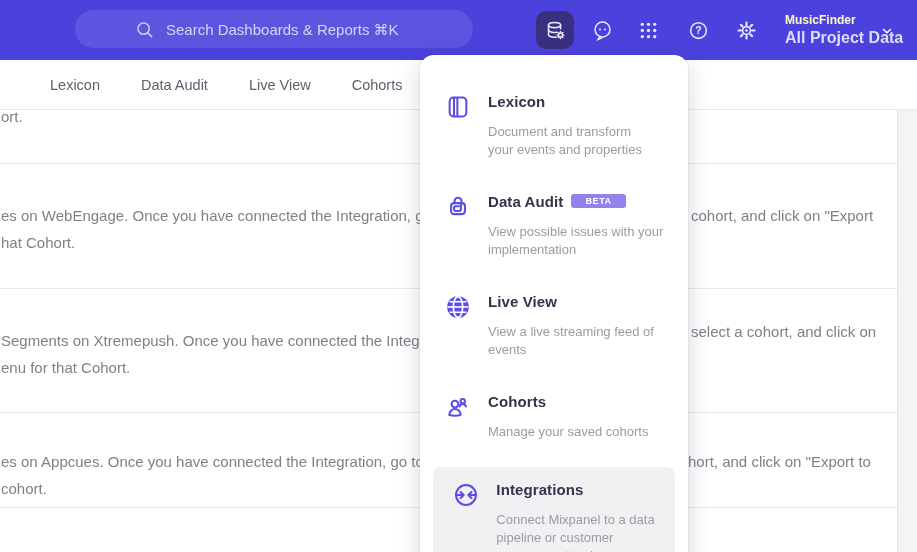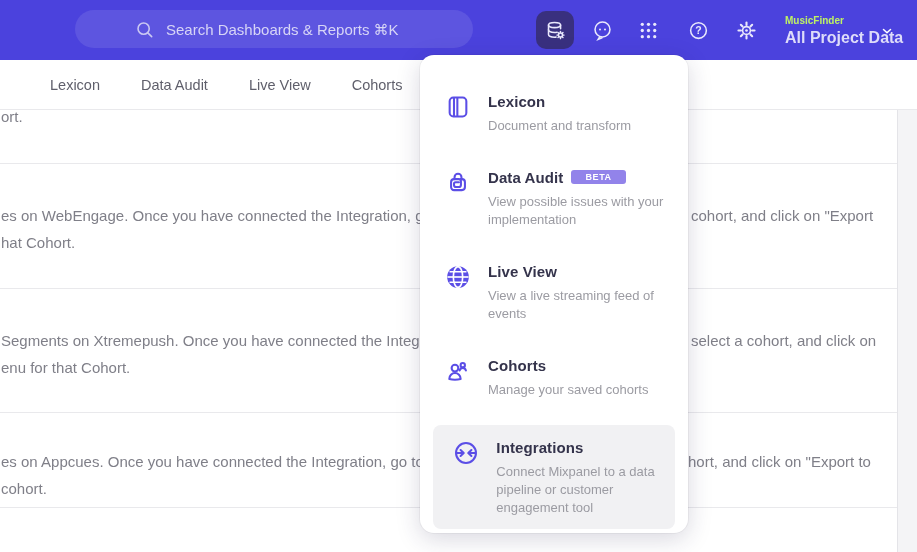--- a/index.html
+++ b/index.html
@@ -13,21 +13,21 @@
     background:rgba(255,255,255,0.10); display:flex; align-items:center; justify-content:center; gap:11px; }
   .searchbar svg { flex:none; }
   .search-input { width:248px; background:transparent; border:none; outline:none;
     font-family:inherit; font-size:15px; color:#dcdaf8; }
   .search-input::placeholder { color:#d7d5f6; opacity:1; }
 
   .hdr-btn { position:absolute; top:11px; width:38px; height:38px; border-radius:10px;
     display:flex; align-items:center; justify-content:center; cursor:pointer; }
   .hdr-btn.active { background:#39307f; }
   .project { position:absolute; left:785px; top:11px; display:flex; flex-direction:column; cursor:pointer; }
-  .project-name { font-size:10px; font-weight:700; color:#bef264; line-height:19px; }
+  .project-name { font-size:12px; font-weight:700; color:#fef9c3; line-height:19px; }
   .project-scope { font-size:16px; font-weight:700; color:#dedcf9; line-height:16px; }
   .chev { position:absolute; left:876px; top:20px; width:22px; height:22px; display:flex; align-items:center; justify-content:center; cursor:pointer; }
 
   
   .tabbar { position:absolute; left:0; top:60px; width:917px; height:50px; background:#fff;
     border-bottom:1px solid #e9e9ec; display:flex; align-items:center; padding-left:50px; gap:41px; z-index:5; }
   .tab { font-size:14.5px; color:#5f5f6b; cursor:pointer; white-space:nowrap; }
   .tab-indicator { position:absolute; left:408px; top:44px; width:72px; height:3px; background:#5b4ee6; border-radius:2px; }
 
   
@@ -41,21 +41,21 @@
     box-shadow:0 6px 24px rgba(40,35,80,0.18), 0 0 0 1px rgba(0,0,0,0.04);
     padding:24px 13px 4px 13px; z-index:30; }
   .menu-item { display:flex; gap:17px; padding:12px; border-radius:8px; margin-bottom:8px; cursor:pointer; }
   .menu-item.highlighted { background:#f1f1f3; }
   .menu-item.last { margin-top:14px; margin-bottom:0;justify-content:center; }
   .mi-icon { width:26px; flex:none; margin-top:3px; }
   .mi-title-row { display:flex; align-items:center; gap:8px; height:20px; }
   .mi-title { font-size:15px; font-weight:700; color:#34334b; letter-spacing:.1px; }
   .badge { background:#9283ea; color:#fff; font-size:9px; font-weight:700; letter-spacing:.6px;
     padding:2px 14px; border-radius:3px; line-height:10px; }
-  .mi-desc { font-size:13px; color:#9b9ba2; line-height:18px; margin-top:6px; white-space:nowrap; }
+  .mi-desc { font-size:13px; color:#9b9ba2; line-height:18px; margin-top:12px; white-space:nowrap; }
 </style>
 </head>
 <body>
 
 <div class="screen">
 
   <div class="header">
     <div class="searchbar">
       <svg width="21" height="21" viewBox="0 0 24 24" fill="none" stroke="#cac8f2" stroke-width="1.8" stroke-linecap="round">
         <circle cx="11" cy="11" r="6.4"></circle>
@@ -156,21 +156,21 @@
     <div class="divider" style="top:302px"></div>
     <div class="divider" style="top:397px"></div>
 
     <span class="bg-line" style="left:1px;top:-3px">ort.</span>
 
     <span class="bg-line" style="left:1px;top:96px">es on WebEngage. Once you have connected the Integration, go to the</span>
     <span class="bg-line" style="left:691px;top:96px">cohort, and click on "Export</span>
     <span class="bg-line" style="left:1px;top:123px">hat Cohort.</span>
 
     <span class="bg-line" style="left:1px;top:221px">Segments on Xtremepush. Once you have connected the Integration,</span>
-    <span class="bg-line" style="left:691px;top:221px">select a cohort, and click on</span>
+    <span class="bg-line" style="left:691px;top:212px">select a cohort, and click on</span>
     <span class="bg-line" style="left:1px;top:248px">enu for that Cohort.</span>
 
     <span class="bg-line" style="left:1px;top:342px">es on Appcues. Once you have connected the Integration, go to the M</span>
     <span class="bg-line" style="left:688px;top:342px">hort, and click on "Export to</span>
     <span class="bg-line" style="left:1px;top:369px">cohort.</span>
 
     <div class="scroll-strip"></div>
   </div>
 
   <div class="panel">
@@ -179,20 +179,21 @@
       <svg class="mi-icon" width="26" height="26" viewBox="0 0 24 24" fill="none" stroke="#5b4ee6" stroke-width="1.9" stroke-linejoin="round">
         <rect x="4.3" y="3.3" width="15.4" height="17.4" rx="3.4"></rect>
         <path d="M8.3 3.3v17.4M11.4 3.3v17.4"></path>
       </svg>
       <div>
         <div class="mi-title-row">
           <span class="mi-title">Lexicon</span>
         </div>
         <div class="mi-desc">
           <div>Document and transform</div>
+          <div>your events and properties</div>
         </div>
       </div>
     </div>
 
     <div class="menu-item">
       <svg class="mi-icon" width="26" height="26" viewBox="0 0 24 24" fill="none" stroke="#5b4ee6" stroke-width="1.9" stroke-linecap="round" stroke-linejoin="round">
         <path d="M8.8 8.4V6.6a3.2 3.2 0 0 1 6.4 0v1.8"></path>
         <path d="M14.8 8.4h.8c1.6 0 2.8 1.2 2.8 2.8v4.6c0 1.6-1.2 2.8-2.8 2.8H8.4c-1.6 0-2.8-1.2-2.8-2.8v-4.6c0-1.6 1.2-2.8 2.8-2.8h4.4c1.1 0 1.9.8 1.9 1.9v3.5c0 1.1-.8 1.9-1.9 1.9h-2.6c-1.1 0-1.9-.8-1.9-1.9v-1.1c0-.8.6-1.4 1.4-1.4h3.1"></path>
       </svg>
       <div>

